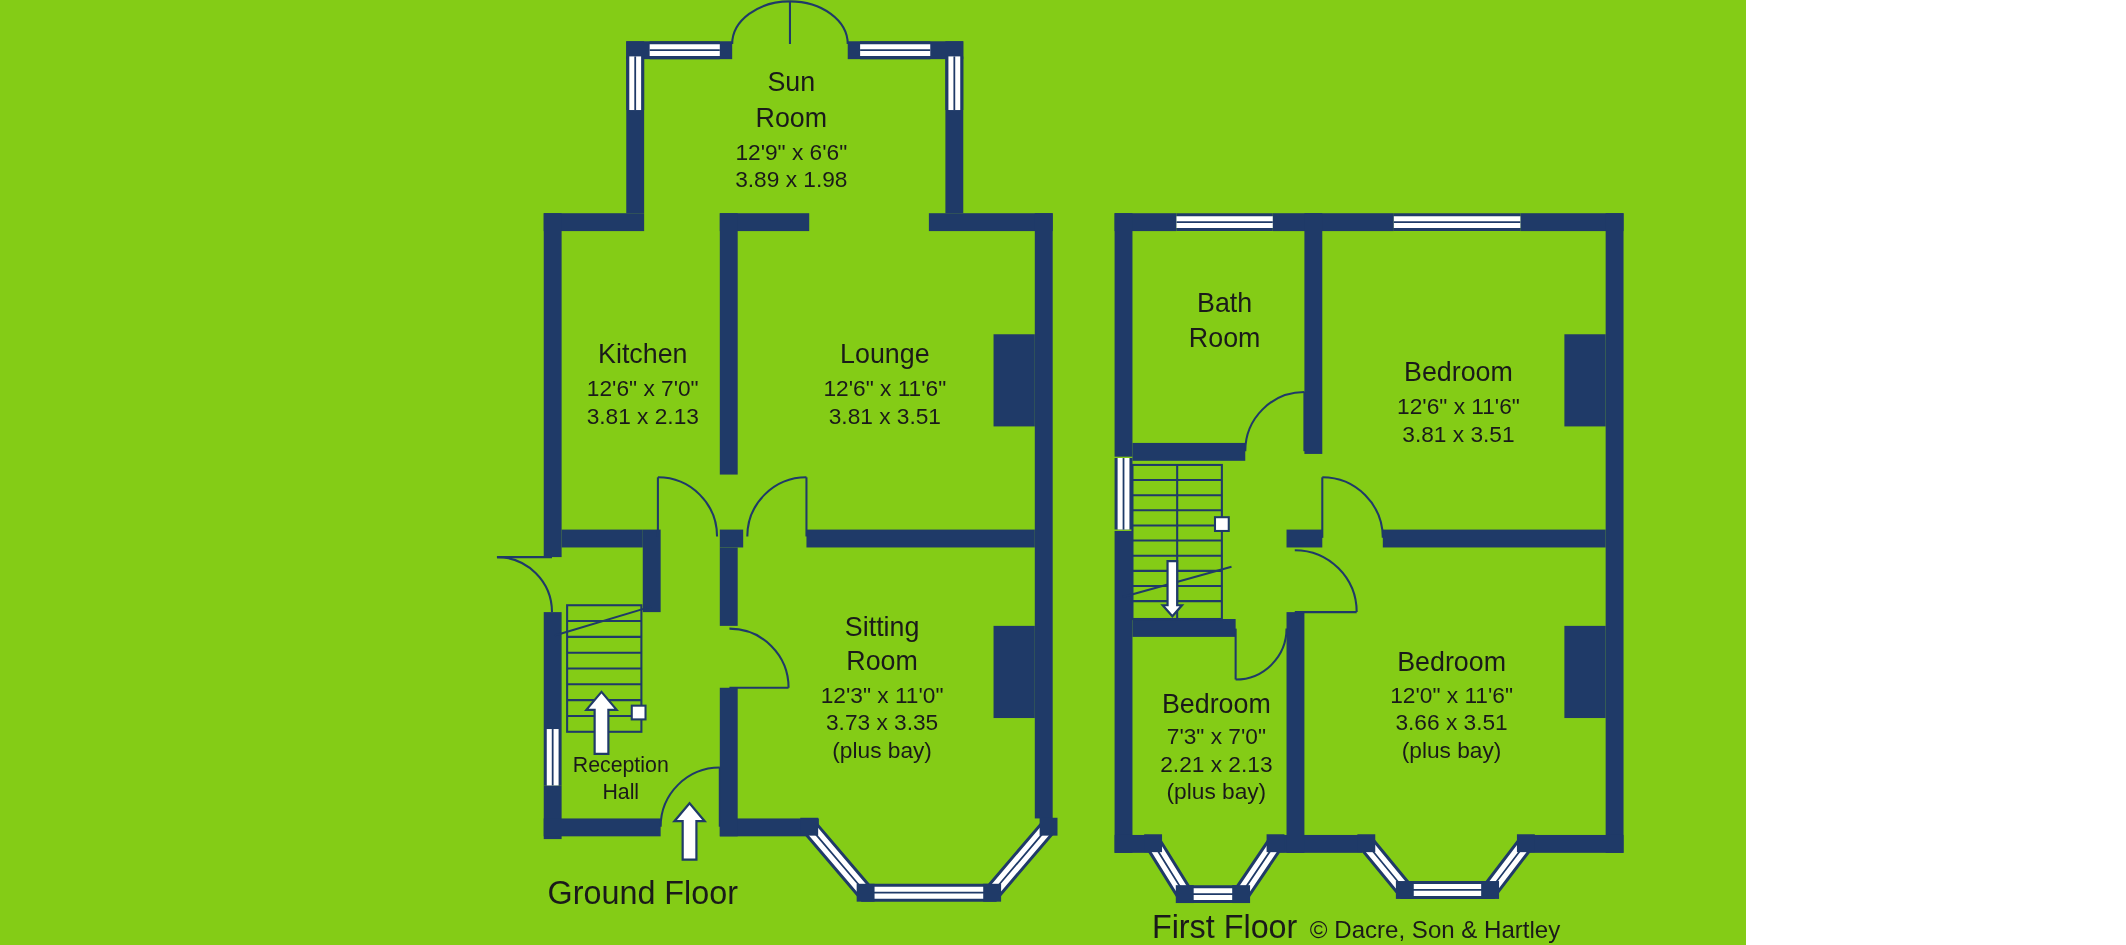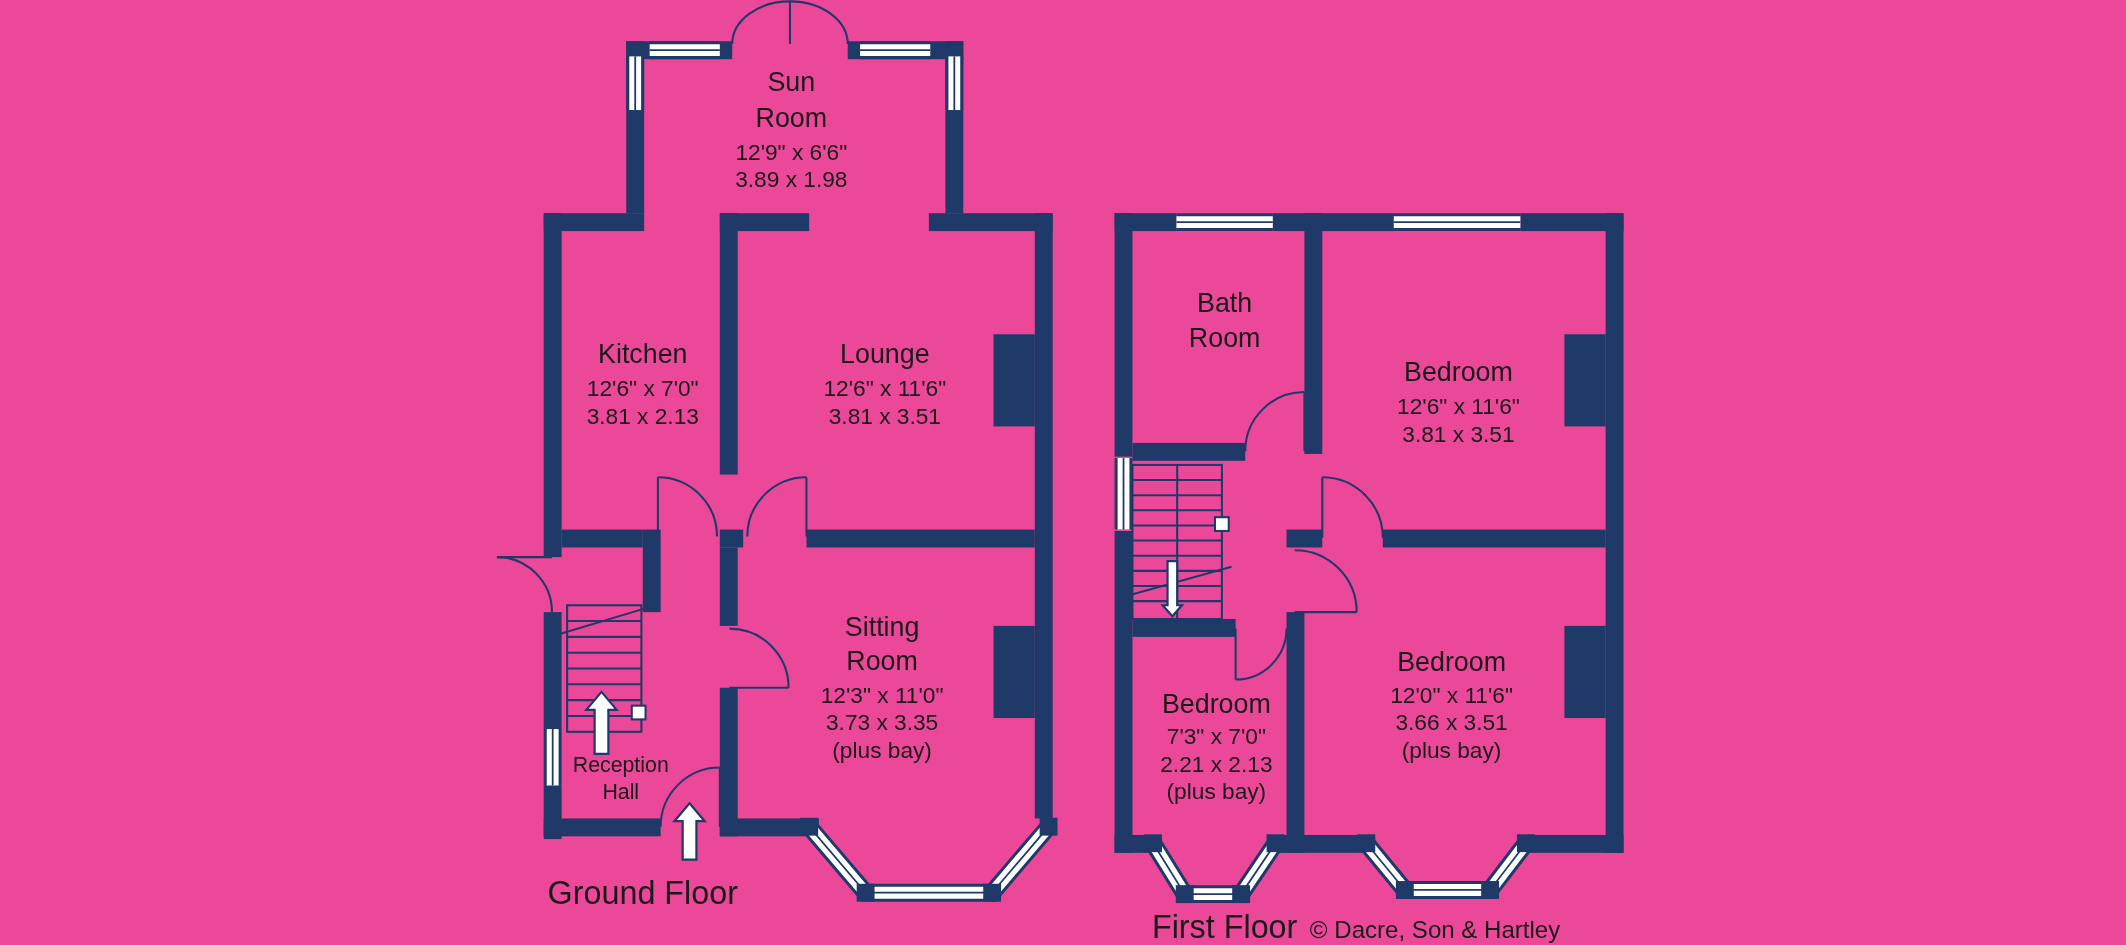--- a/index.html
+++ b/index.html
@@ -1,16 +1,16 @@
 <!DOCTYPE html>
 <html style="--wall: #1f3a68; --text: #1a1a1a;"><head>
 <meta charset="utf-8">
 <style>
   html,body{margin:0;padding:0;background:#ffffff}
-  .stage{width:2126px;height:945px;background:#ec4899;overflow:hidden}
+  .stage{width:1746px;height:945px;background:#84cc16;overflow:hidden}
   svg{display:block;width:2126px;height:945px}
   .w{fill:var(--wall,#1f3a68);stroke:none}
   .ln{fill:none;stroke:var(--wall,#1f3a68);stroke-width:1.5;stroke-linecap:butt}
   .winO{fill:none;stroke:var(--wall,#1f3a68);stroke-width:13}
   .winI{fill:none;stroke:#ffffff;stroke-width:8.6}
   .winC{fill:none;stroke:var(--wall,#1f3a68);stroke-width:1.3}
   .arrow{fill:#ffffff;stroke:var(--wall,#1f3a68);stroke-width:1.6;stroke-linejoin:miter}
   .sq{fill:#ffffff;stroke:var(--wall,#1f3a68);stroke-width:1.5}
   text{font-family:"Liberation Sans","DejaVu Sans",sans-serif;fill:var(--text,#1a1a1a);text-anchor:middle}
   .room{font-size:19.5px}

